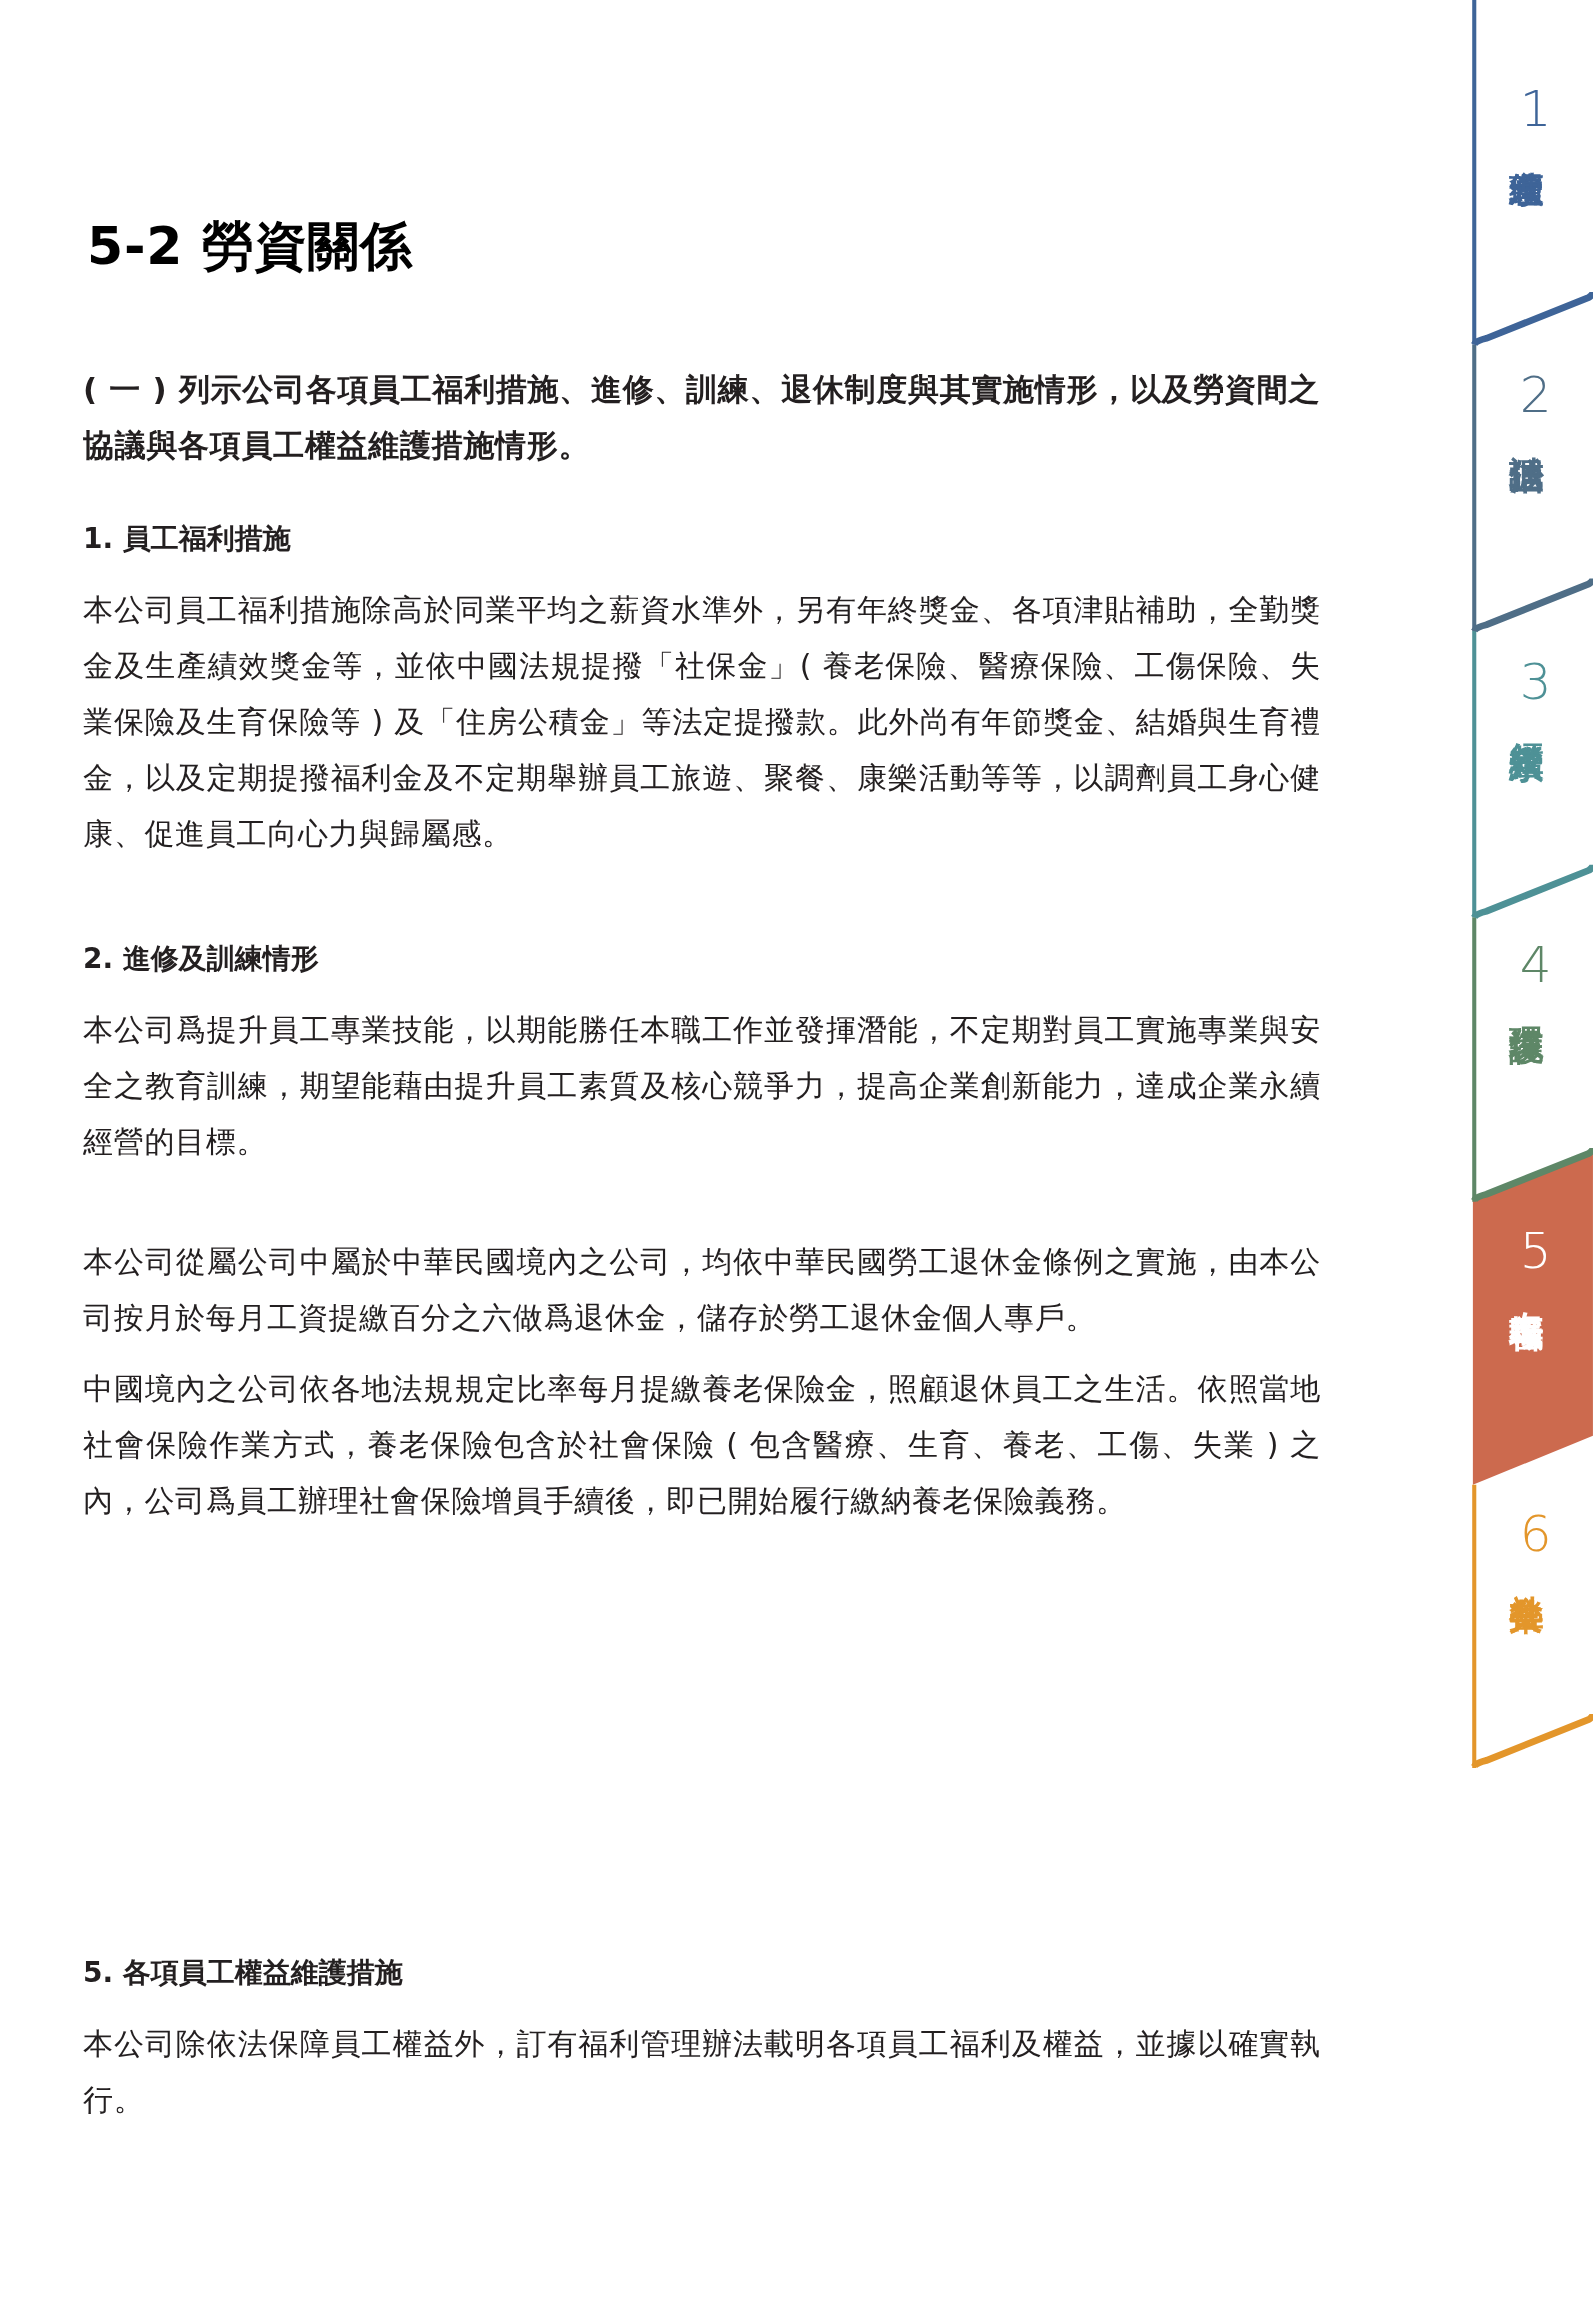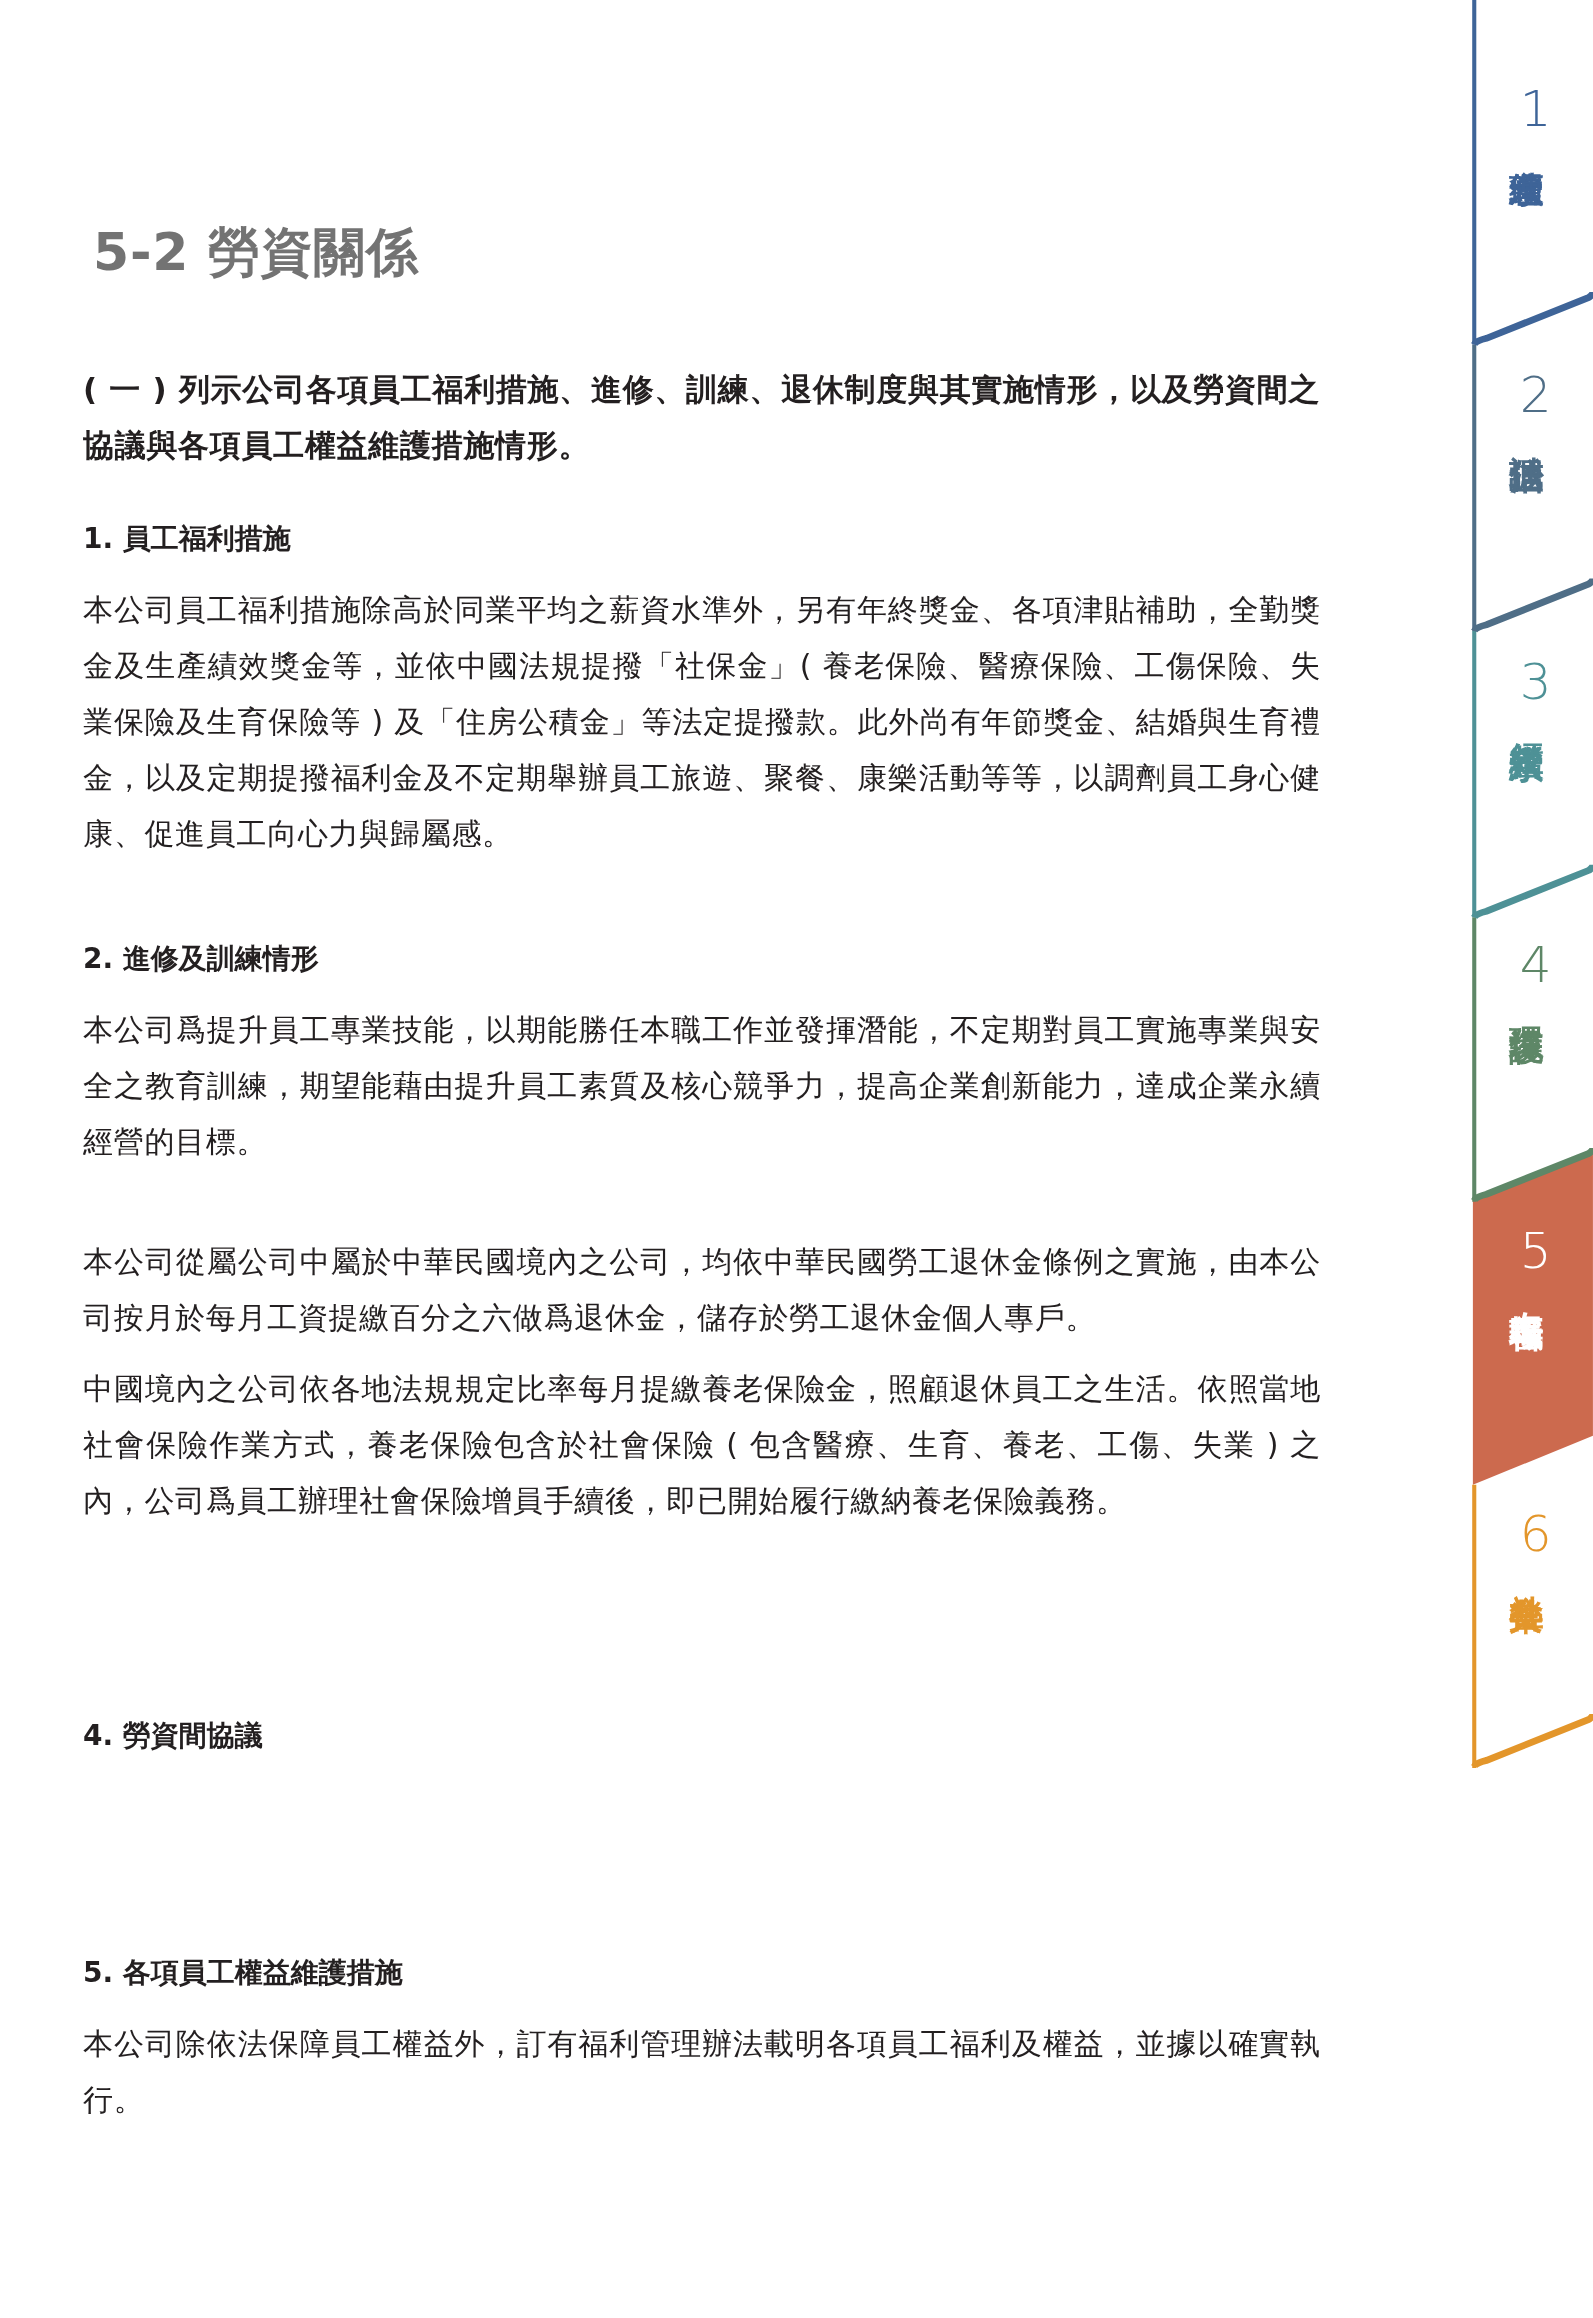--- a/index.html
+++ b/index.html
@@ -2,22 +2,22 @@
 <html style="font-size:11px"><head>
 <meta charset="utf-8">
 <style>
   html, body { margin: 0; padding: 0; }
   body {
     width: 1593px; height: 2319px; background: #ffffff; position: relative; overflow: hidden;
     font-family: "DejaVu Sans", "Liberation Sans", sans-serif; color: #231f20;
   }
   .page-content { position: absolute; left: 83px; top: 0; width: 1255px; }
   .page-title {
-    position: absolute; left: 0; top: 208px; margin: 10px;
-    font-size: 52px; font-weight: bold; color: #737373; letter-spacing: 0.7px;
+    position: absolute; left: 0; top: 208px; margin: 4px;
+    font-size: 52px; font-weight: bold; color: #000000; letter-spacing: 0.7px;
   }
   .intro-heading {
     position: absolute; left: 0; top: 361px; margin: 0; width: 1255px;
     font-size: 31px; font-weight: bold; line-height: 56px; letter-spacing: 0.7px;
   }
   .section { position: absolute; left: 0; width: 1255px; }
   .section-heading { margin: 0 0 23px 0; font-size: 28px; font-weight: bold; line-height: 41px; }
   .para { margin: 0 17px 15px 0; font-size: 30px; line-height: 56px; text-align: justify; letter-spacing: 0.7px; }
   .tabs { position: absolute; left: 1466px; top: 0; width: 127px; height: 2319px; }
   .tabs svg { position: absolute; left: 0; top: 0; }
@@ -47,21 +47,20 @@
     <h3 class="section-heading">2. 進修及訓練情形</h3>
     <p class="para">本公司爲提升員工專業技能，以期能勝任本職工作並發揮潛能，不定期對員工實施專業與安全之教育訓練，期望能藉由提升員工素質及核心競爭力，提高企業創新能力，達成企業永續經營的目標。</p>
   </div>
 
   <div class="section" style="top:1234px;">
     <p class="para">本公司從屬公司中屬於中華民國境內之公司，均依中華民國勞工退休金條例之實施，由本公司按月於每月工資提繳百分之六做爲退休金，儲存於勞工退休金個人專戶。</p>
     <p class="para">中國境內之公司依各地法規規定比率每月提繳養老保險金，照顧退休員工之生活。依照當地社會保險作業方式，養老保險包含於社會保險 ( 包含醫療、生育、養老、工傷、失業 ) 之內，公司爲員工辦理社會保險增員手續後，即已開始履行繳納養老保險義務。</p>
   </div>
 
   <div class="section" style="top:1715px;">
-    <h3 class="section-heading">4. 勞資間協議</h3>
   </div>
 
   <div class="section" style="top:1952px;">
     <h3 class="section-heading">5. 各項員工權益維護措施</h3>
     <p class="para">本公司除依法保障員工權益外，訂有福利管理辦法載明各項員工福利及權益，並據以確實執行。</p>
   </div>
 </div>
 
 <nav class="tabs">
   <svg width="127" height="2319" viewBox="0 0 186 3400">

